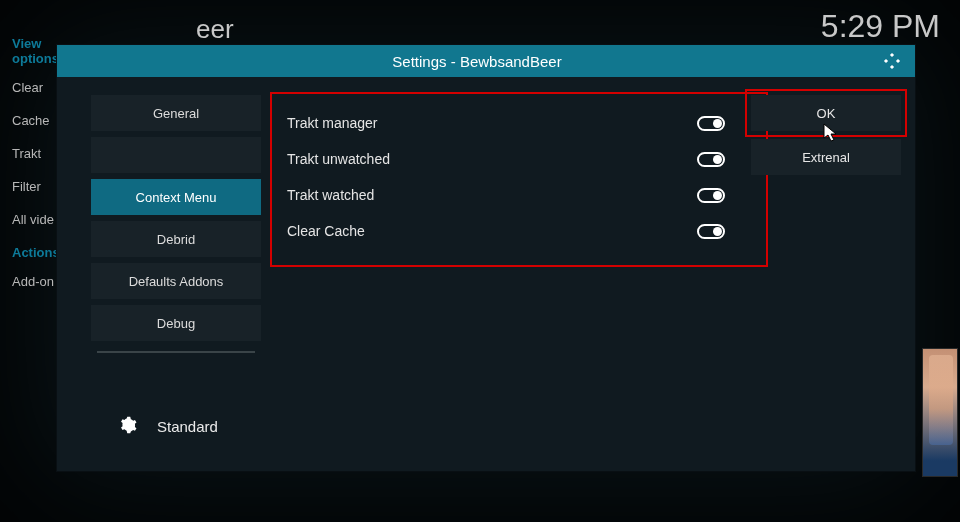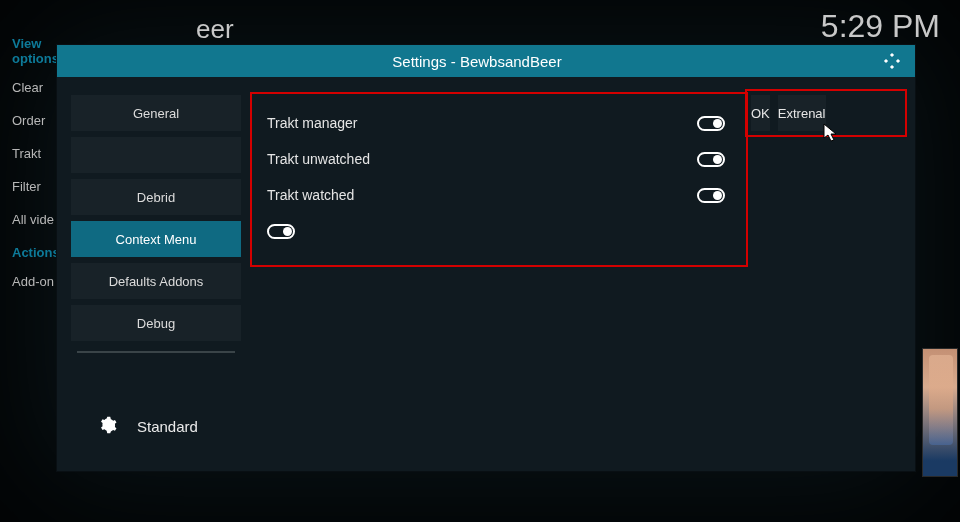--- a/index.html
+++ b/index.html
@@ -59,20 +59,21 @@
   .dialog-header .title { flex: 1; text-align: center; }
   .kodi-logo {
     width: 18px; height: 18px;
     display:inline-block;
   }
   .dialog-body {
     display: flex;
     padding: 18px 14px 10px 14px;
     gap: 12px;
     height: calc(100% - 32px);
+    margin-left: 20px;
   }
   .categories {
     width: 170px;
     display: flex;
     flex-direction: column;
     gap: 6px;
     position: relative;
   }
   .cat-btn {
     height: 36px;
@@ -133,21 +134,21 @@
     position: absolute;
     width: 9px; height: 9px;
     border-radius: 50%;
     background: #fff;
     top: 1px; right: 1px;
   }
 
   .right-buttons {
     width: 150px;
     display: flex;
-    flex-direction: row;
+    flex-direction: column;
     gap: 8px;
     position: relative;
   }
   .dlg-btn {
     height: 36px;
     background: #182228;
     display: flex;
     align-items: center;
     justify-content: center;
     color: #e6e6e6;
@@ -192,21 +193,21 @@
 <body>
 
 <div class="vignette"></div>
 
 <div class="bg-top-title">eer</div>
 <div class="clock">5:29 PM</div>
 
 <div class="left-col">
   <div class="left-heading">View options</div>
   <div class="left-item">Clear</div>
-  <div class="left-item">Order</div>
+  <div class="left-item">Cache</div>
   <div class="left-item">Trakt</div>
   <div class="left-item">Filter</div>
   <div class="left-item">All vide</div>
   <div class="left-heading actions">Actions</div>
   <div class="left-item">Add-on</div>
 </div>
 
 <div class="dialog">
   <div class="dialog-header">
     <span class="title">Settings - BewbsandBeer</span>
@@ -219,22 +220,22 @@
             <rect x="10" y="18" width="4" height="4" transform="rotate(45 12 20)"></rect>
           </g>
         </svg>
     </span>
   </div>
 
   <div class="dialog-body">
     <div class="categories">
       <div class="cat-btn">General</div>
       <div class="cat-btn empty"></div>
+      <div class="cat-btn active">Context Menu</div>
       <div class="cat-btn">Debrid</div>
-      <div class="cat-btn active">Context Menu</div>
       <div class="cat-btn">Defaults Addons</div>
       <div class="cat-btn">Debug</div>
       <div class="cat-sep"></div>
 
       <div class="level">
         <span>
           <svg class="gear-svg" viewBox="0 0 24 24" fill="#fff">
               <path d="M12 8a4 4 0 100 8 4 4 0 000-8zm9.4 4a7.9 7.9 0 00-.2-1.8l2.1-1.6-2-3.4-2.5 1a8 8 0 00-3-1.8L15 1h-4l-.8 2.4a8 8 0 00-3 1.8l-2.5-1-2 3.4 2.1 1.6A7.9 7.9 0 004.6 12c0 .6.1 1.2.2 1.8l-2.1 1.6 2 3.4 2.5-1a8 8 0 003 1.8L11 23h4l.8-2.4a8 8 0 003-1.8l2.5 1 2-3.4-2.1-1.6c.1-.6.2-1.2.2-1.8z"></path>
             </svg>
         </span>
@@ -250,20 +251,21 @@
       </div>
       <div class="setting-row">
         <span class="lbl">Trakt unwatched</span>
         <span class="toggle"></span>
       </div>
       <div class="setting-row">
         <span class="lbl">Trakt watched</span>
         <span class="toggle"></span>
       </div>
       <div class="setting-row">
+        <span class="lbl">Clear Cache</span>
         <span class="toggle"></span>
       </div>
     </div>
 
     <div class="right-buttons">
       <div class="red-box-ok"></div>
       <div class="dlg-btn">OK</div>
       <svg class="cursor" viewBox="0 0 16 20">
           <path fill="#fff" stroke="#000" stroke-width="1" d="M1 1 L1 15 L5 12 L8 18 L11 17 L8 11 L13 11 Z"></path>
         </svg>

